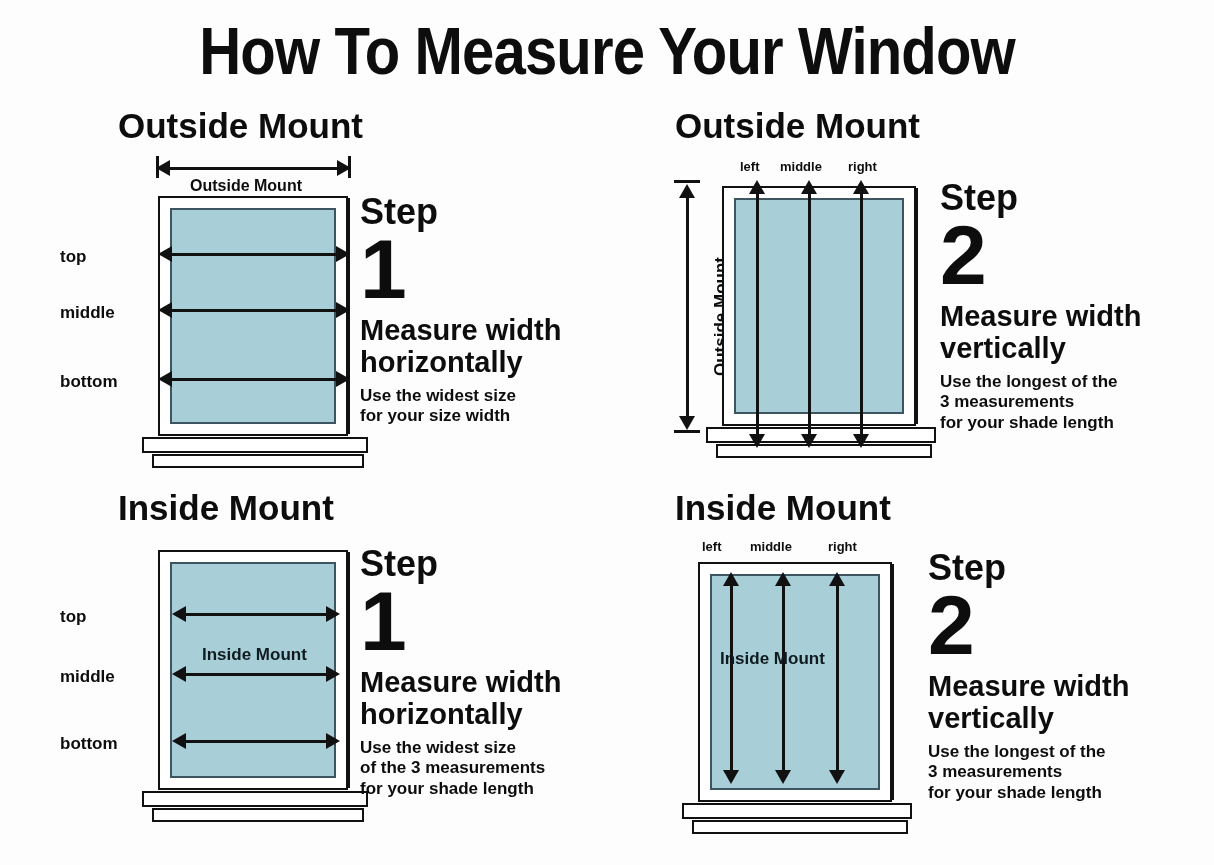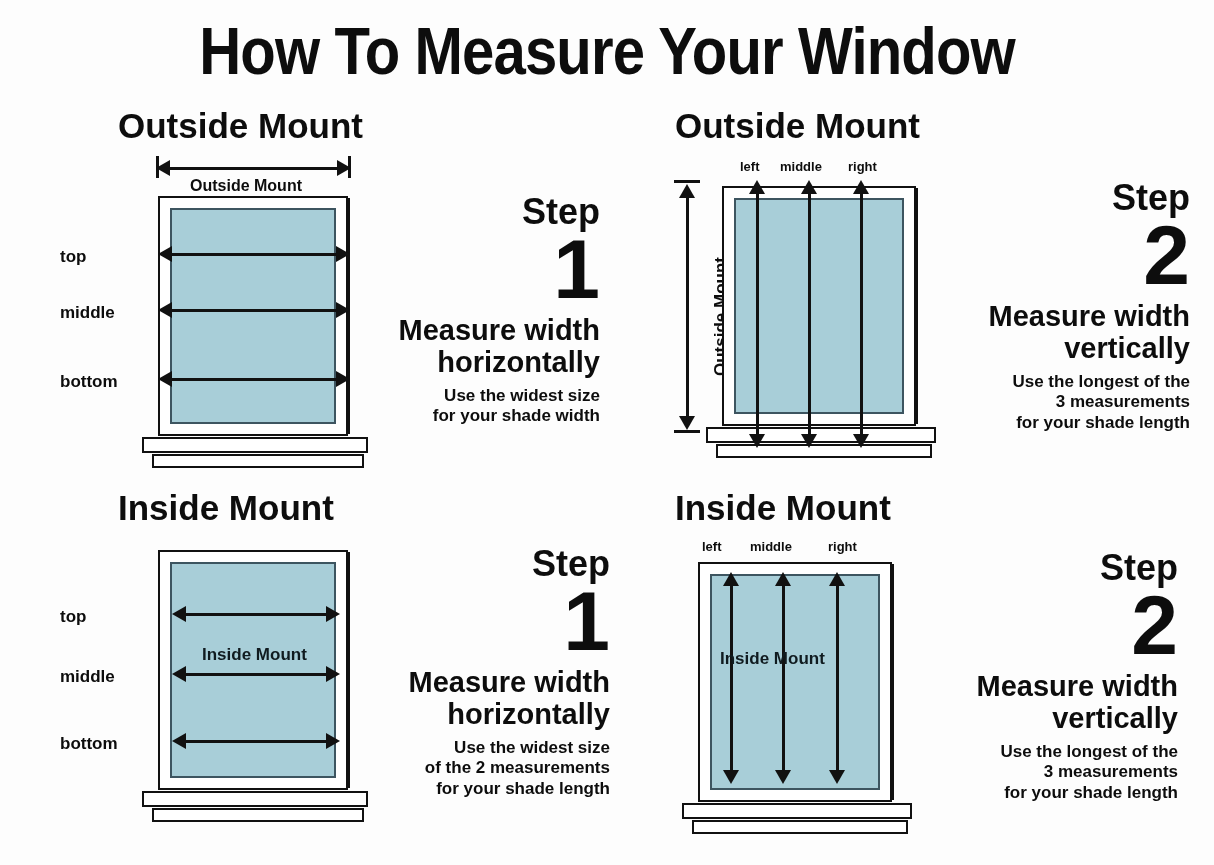--- a/index.html
+++ b/index.html
@@ -119,21 +119,21 @@
     position:absolute;
     font-size:13px;font-weight:bold;white-space:nowrap;line-height:1;
   }
   .inline-label{
     position:absolute;
     font-size:17px;font-weight:bold;white-space:nowrap;line-height:1;
     color:#101b20;
   }
 
   
-  .step{position:absolute;text-align:right;}
+  .step{position:absolute;text-align:left;}
   .step-word{font-size:36px;font-weight:bold;line-height:1.0;}
   .step-num{font-size:84px;font-weight:bold;line-height:0.95;}
   .step-main{font-size:29px;font-weight:bold;line-height:1.12;margin-top:4px;}
   .step-sub{font-size:17px;font-weight:bold;line-height:1.22;margin-top:7px;}
 </style>
 </head>
 <body>
 
 <div class="page">
 
@@ -178,21 +178,21 @@
       <div class="shaft"></div>
       <div class="head-r"></div>
     </div>
 
     <div class="step" style="left:300px;top:86px;width:240px;">
       <div class="step-word">Step</div>
       <div class="step-num">1</div>
       <div class="step-main">Measure width</div>
       <div class="step-main" style="margin-top:0;">horizontally</div>
       <div class="step-sub">Use the widest size</div>
-      <div class="step-sub" style="margin-top:0;">for your shade width</div>
+      <div class="step-sub" style="margin-top:0;">for your size width</div>
     </div>
   </div>
 
   <div class="panel" id="panel-tr">
 
     <div class="panel-heading" style="top:0;">Outside Mount</div>
 
     <div class="colhead" style="left:100px;top:52px;">left</div>
     <div class="colhead" style="left:140px;top:52px;">middle</div>
     <div class="colhead" style="left:208px;top:52px;">right</div>
@@ -271,21 +271,21 @@
       <div class="head-r"></div>
     </div>
     <div class="inline-label" style="left:142px;top:156px;">Inside Mount</div>
 
     <div class="step" style="left:300px;top:56px;width:250px;">
       <div class="step-word">Step</div>
       <div class="step-num">1</div>
       <div class="step-main">Measure width</div>
       <div class="step-main" style="margin-top:0;">horizontally</div>
       <div class="step-sub">Use the widest size</div>
-      <div class="step-sub" style="margin-top:0;">of the 2 measurements</div>
+      <div class="step-sub" style="margin-top:0;">of the 3 measurements</div>
       <div class="step-sub" style="margin-top:0;">for your shade length</div>
     </div>
   </div>
 
   <div class="panel" id="panel-br">
 
     <div class="panel-heading" style="top:0;">Inside Mount</div>
 
     <div class="colhead" style="left:62px;top:50px;">left</div>
     <div class="colhead" style="left:110px;top:50px;">middle</div>

